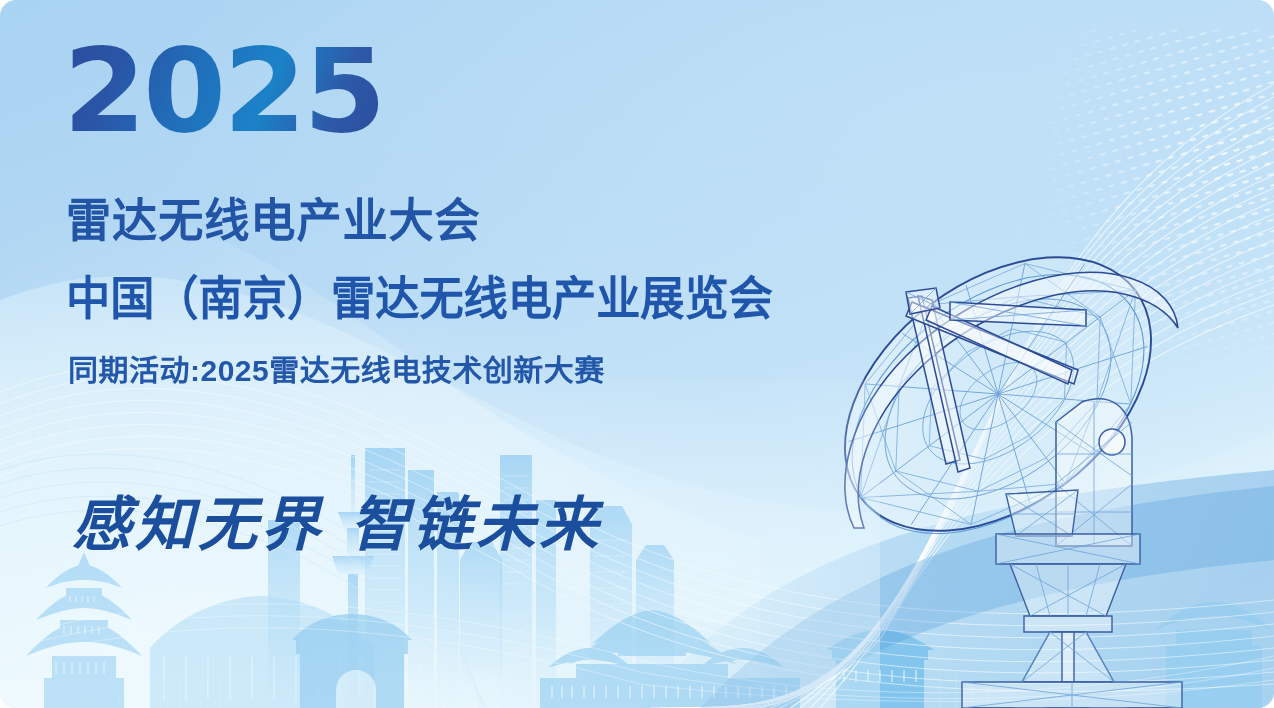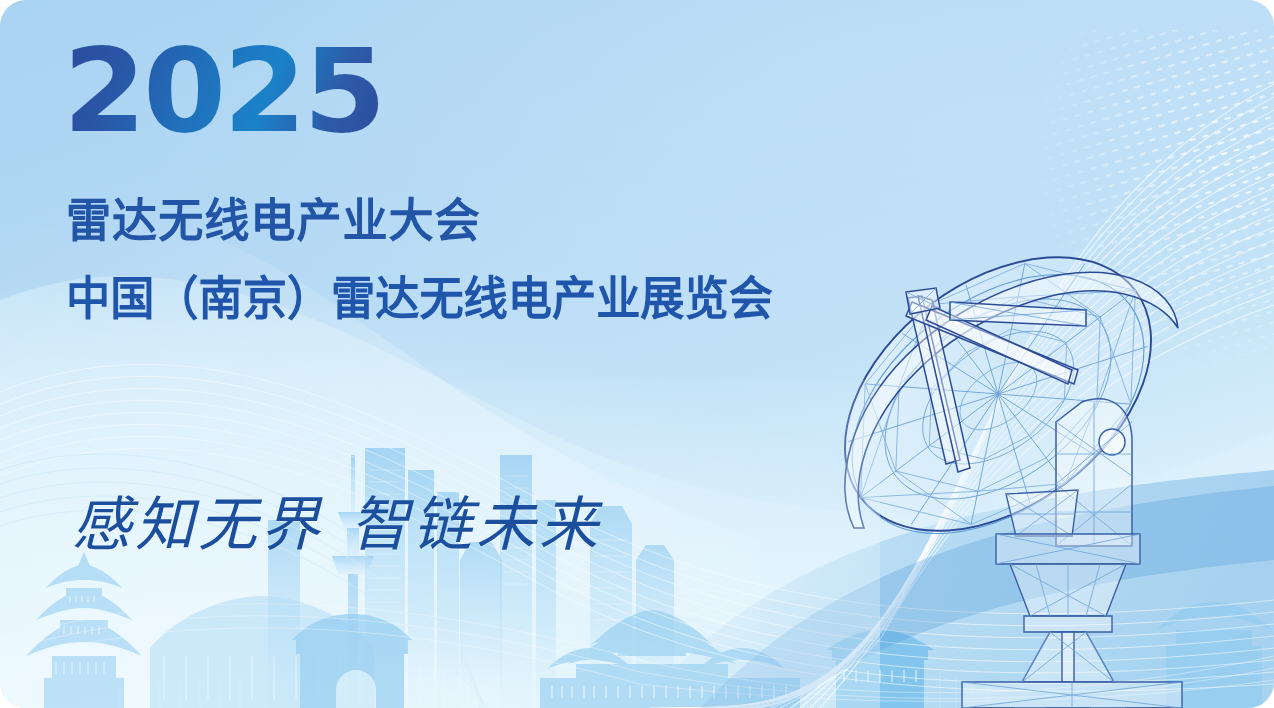--- a/index.html
+++ b/index.html
@@ -5,21 +5,21 @@
 <style>
   html,body{margin:0;padding:0;background:#ffffff;}
   body{
     width:1274px;height:708px;overflow:hidden;
     font-family:"Liberation Sans","DejaVu Sans",sans-serif;
   }
 
   .poster{
     position:relative;
     width:1274px;height:708px;
-    border-radius:26px;
+    border-radius:16px;
     overflow:hidden;
     background:
       radial-gradient(120% 90% at 78% 18%, #bfe0f7 0%, rgba(191,224,247,0) 55%),
       radial-gradient(100% 80% at 12% 88%, #e9f6fd 0%, rgba(233,246,253,0) 60%),
       linear-gradient(160deg,#a9d3f2 0%, #b3d8f4 28%, #c3e2f7 55%, #d9effb 78%, #e8f7fd 100%);
   }
 
   .layer{position:absolute;inset:0;pointer-events:none;}
   .layer svg{display:block;width:100%;height:100%;}
 
@@ -70,21 +70,21 @@
     font-size:25px;font-weight:400;line-height:1.15;
     color:#3b4b5c;
     letter-spacing:0.4px;
     white-space:nowrap;
   }
   .meta .gap{display:inline-block;width:30px;}
 
   .slogan{
     position:absolute;left:72px;top:495px;
     font-family:"DejaVu Serif","Liberation Serif",serif;
-    font-size:59px;font-weight:400;line-height:1;
+    font-size:59px;font-weight:700;line-height:1;
     color:#1b4f9e;
     letter-spacing:4px;
     font-style:italic;
     white-space:nowrap;
     text-shadow:0 1px 0 rgba(255,255,255,.35);
   }
   .slogan .sp{display:inline-block;width:26px;}
 
   
   .dish{
@@ -457,20 +457,21 @@
   </div>
 
   <div class="content">
 
     <div class="year">2025</div>
 
     <div class="title-1">雷达无线电产业大会</div>
 
     <div class="title-2">中国（南京）雷达无线电产业展览会</div>
 
+    <div class="title-3">同期活动:2025雷达无线电技术创新大赛</div>
 
 
     <div class="slogan">
       <span>感知无界</span><span class="sp"></span><span>智链未来</span>
     </div>
 
   </div>
 
 </div>
 

